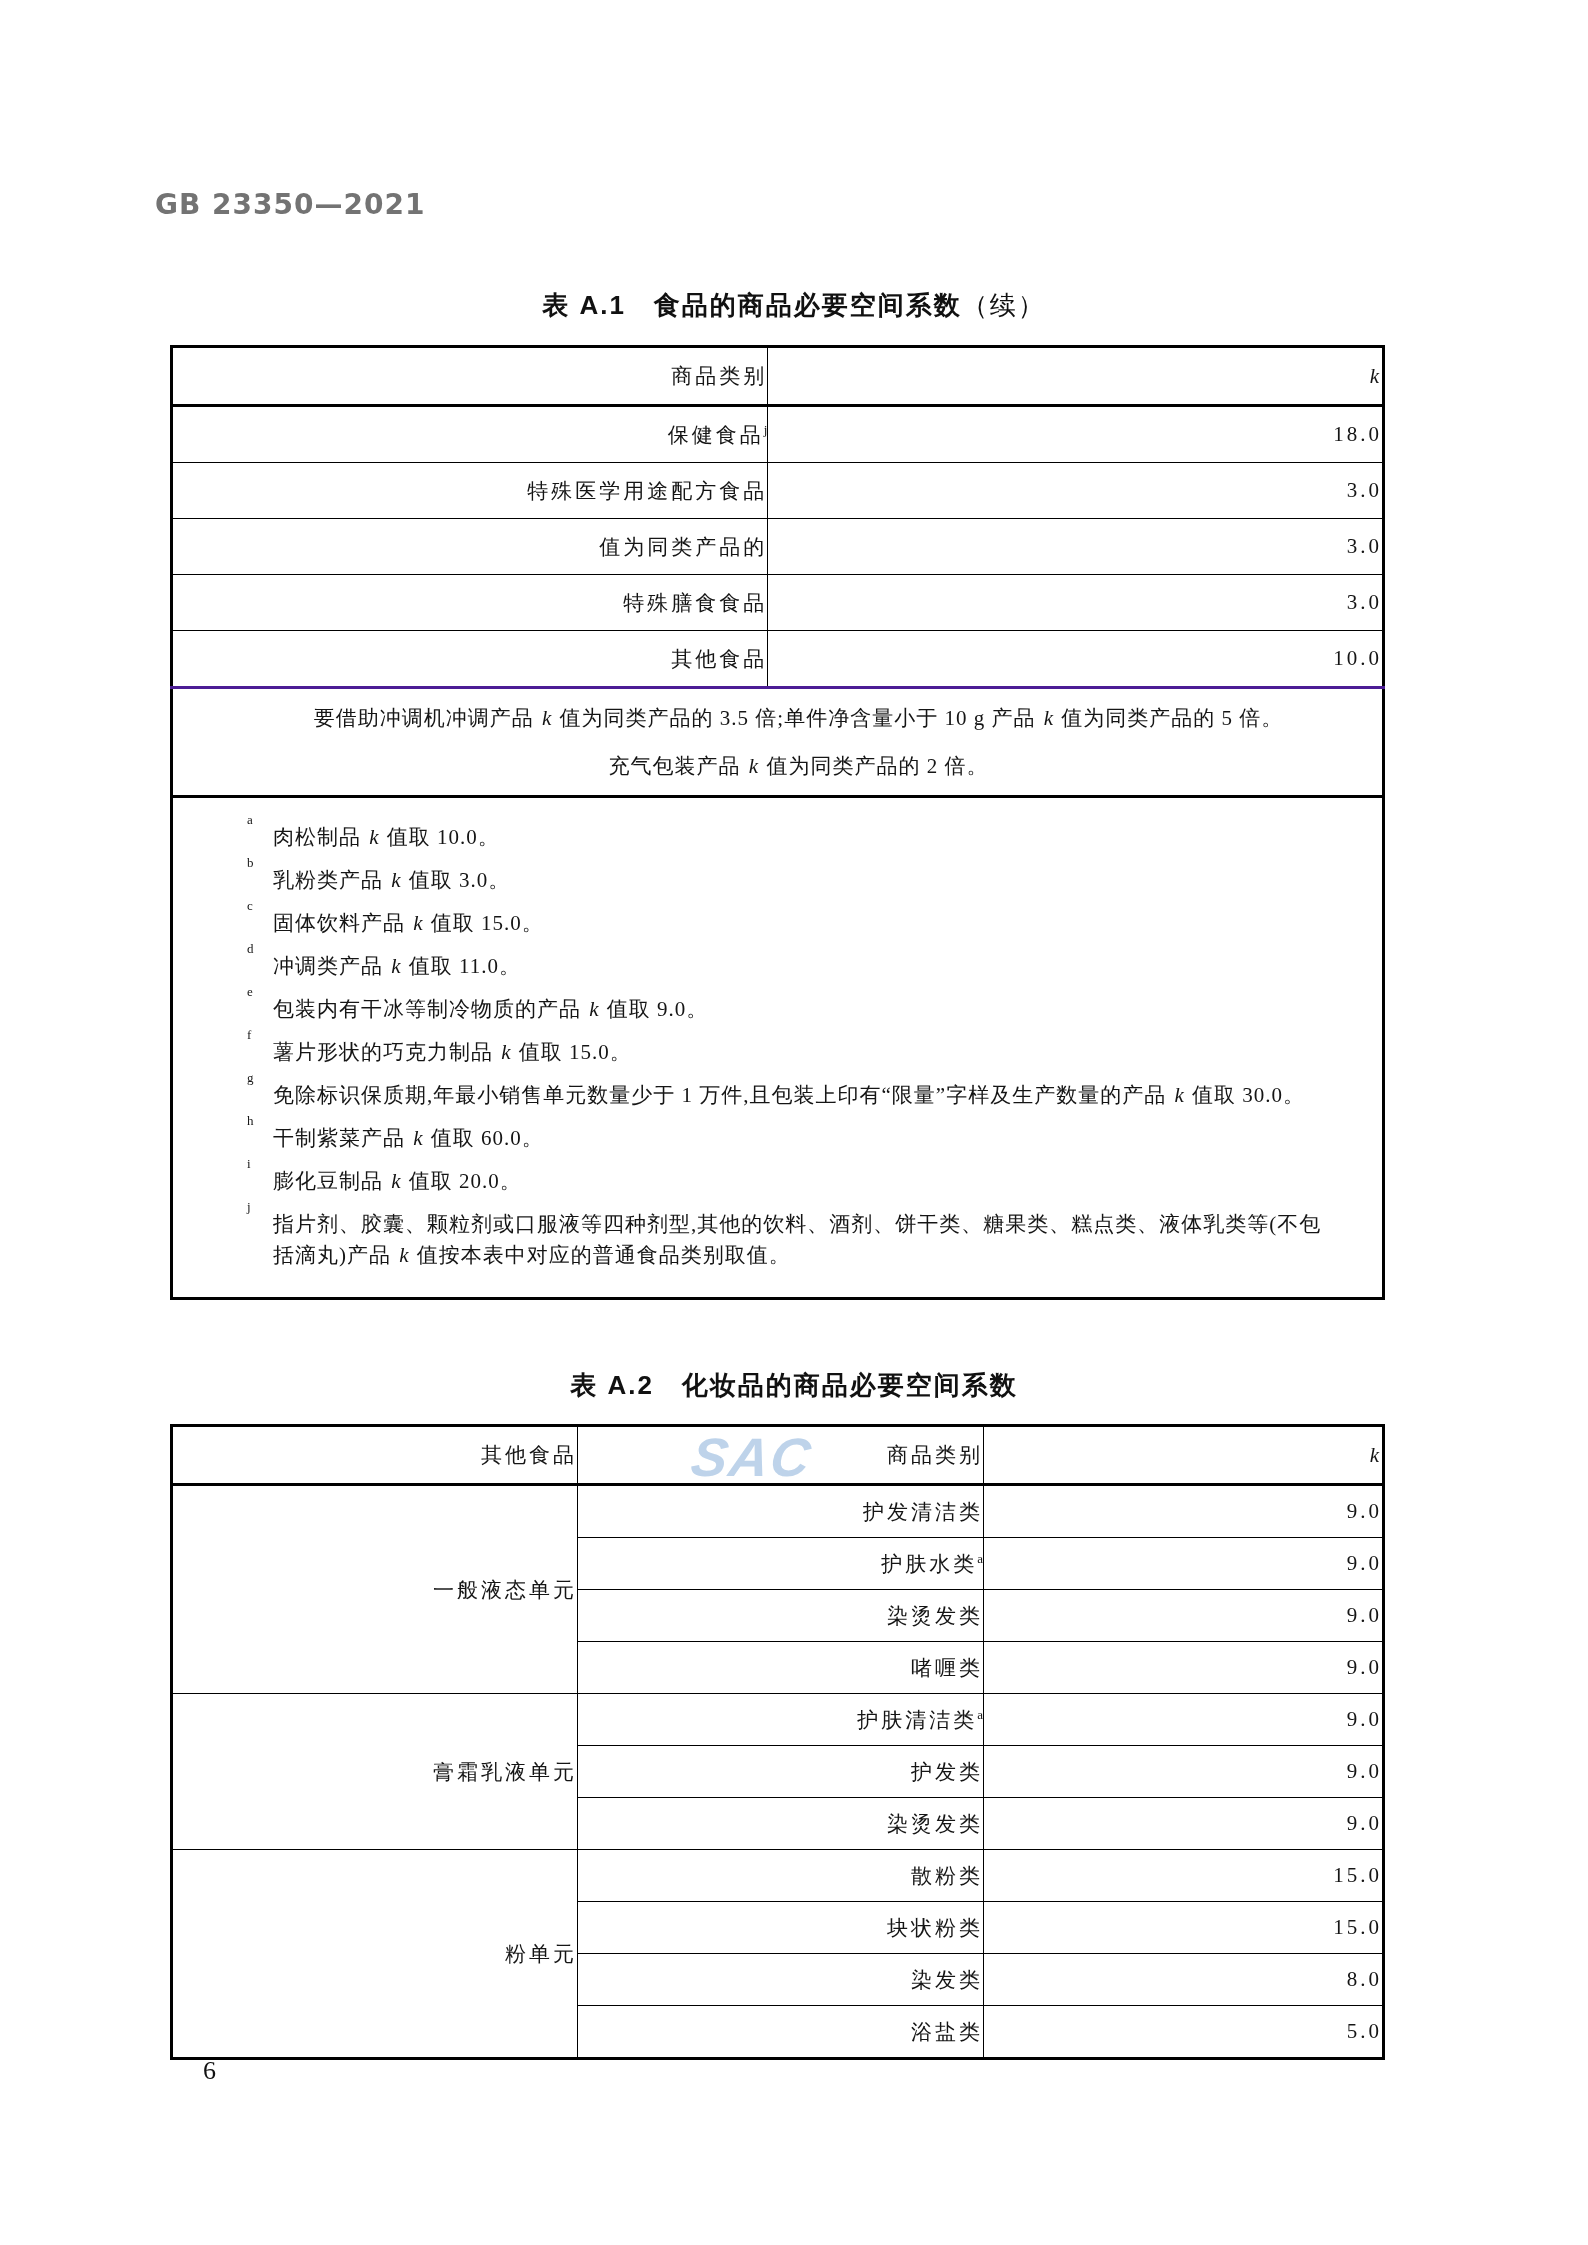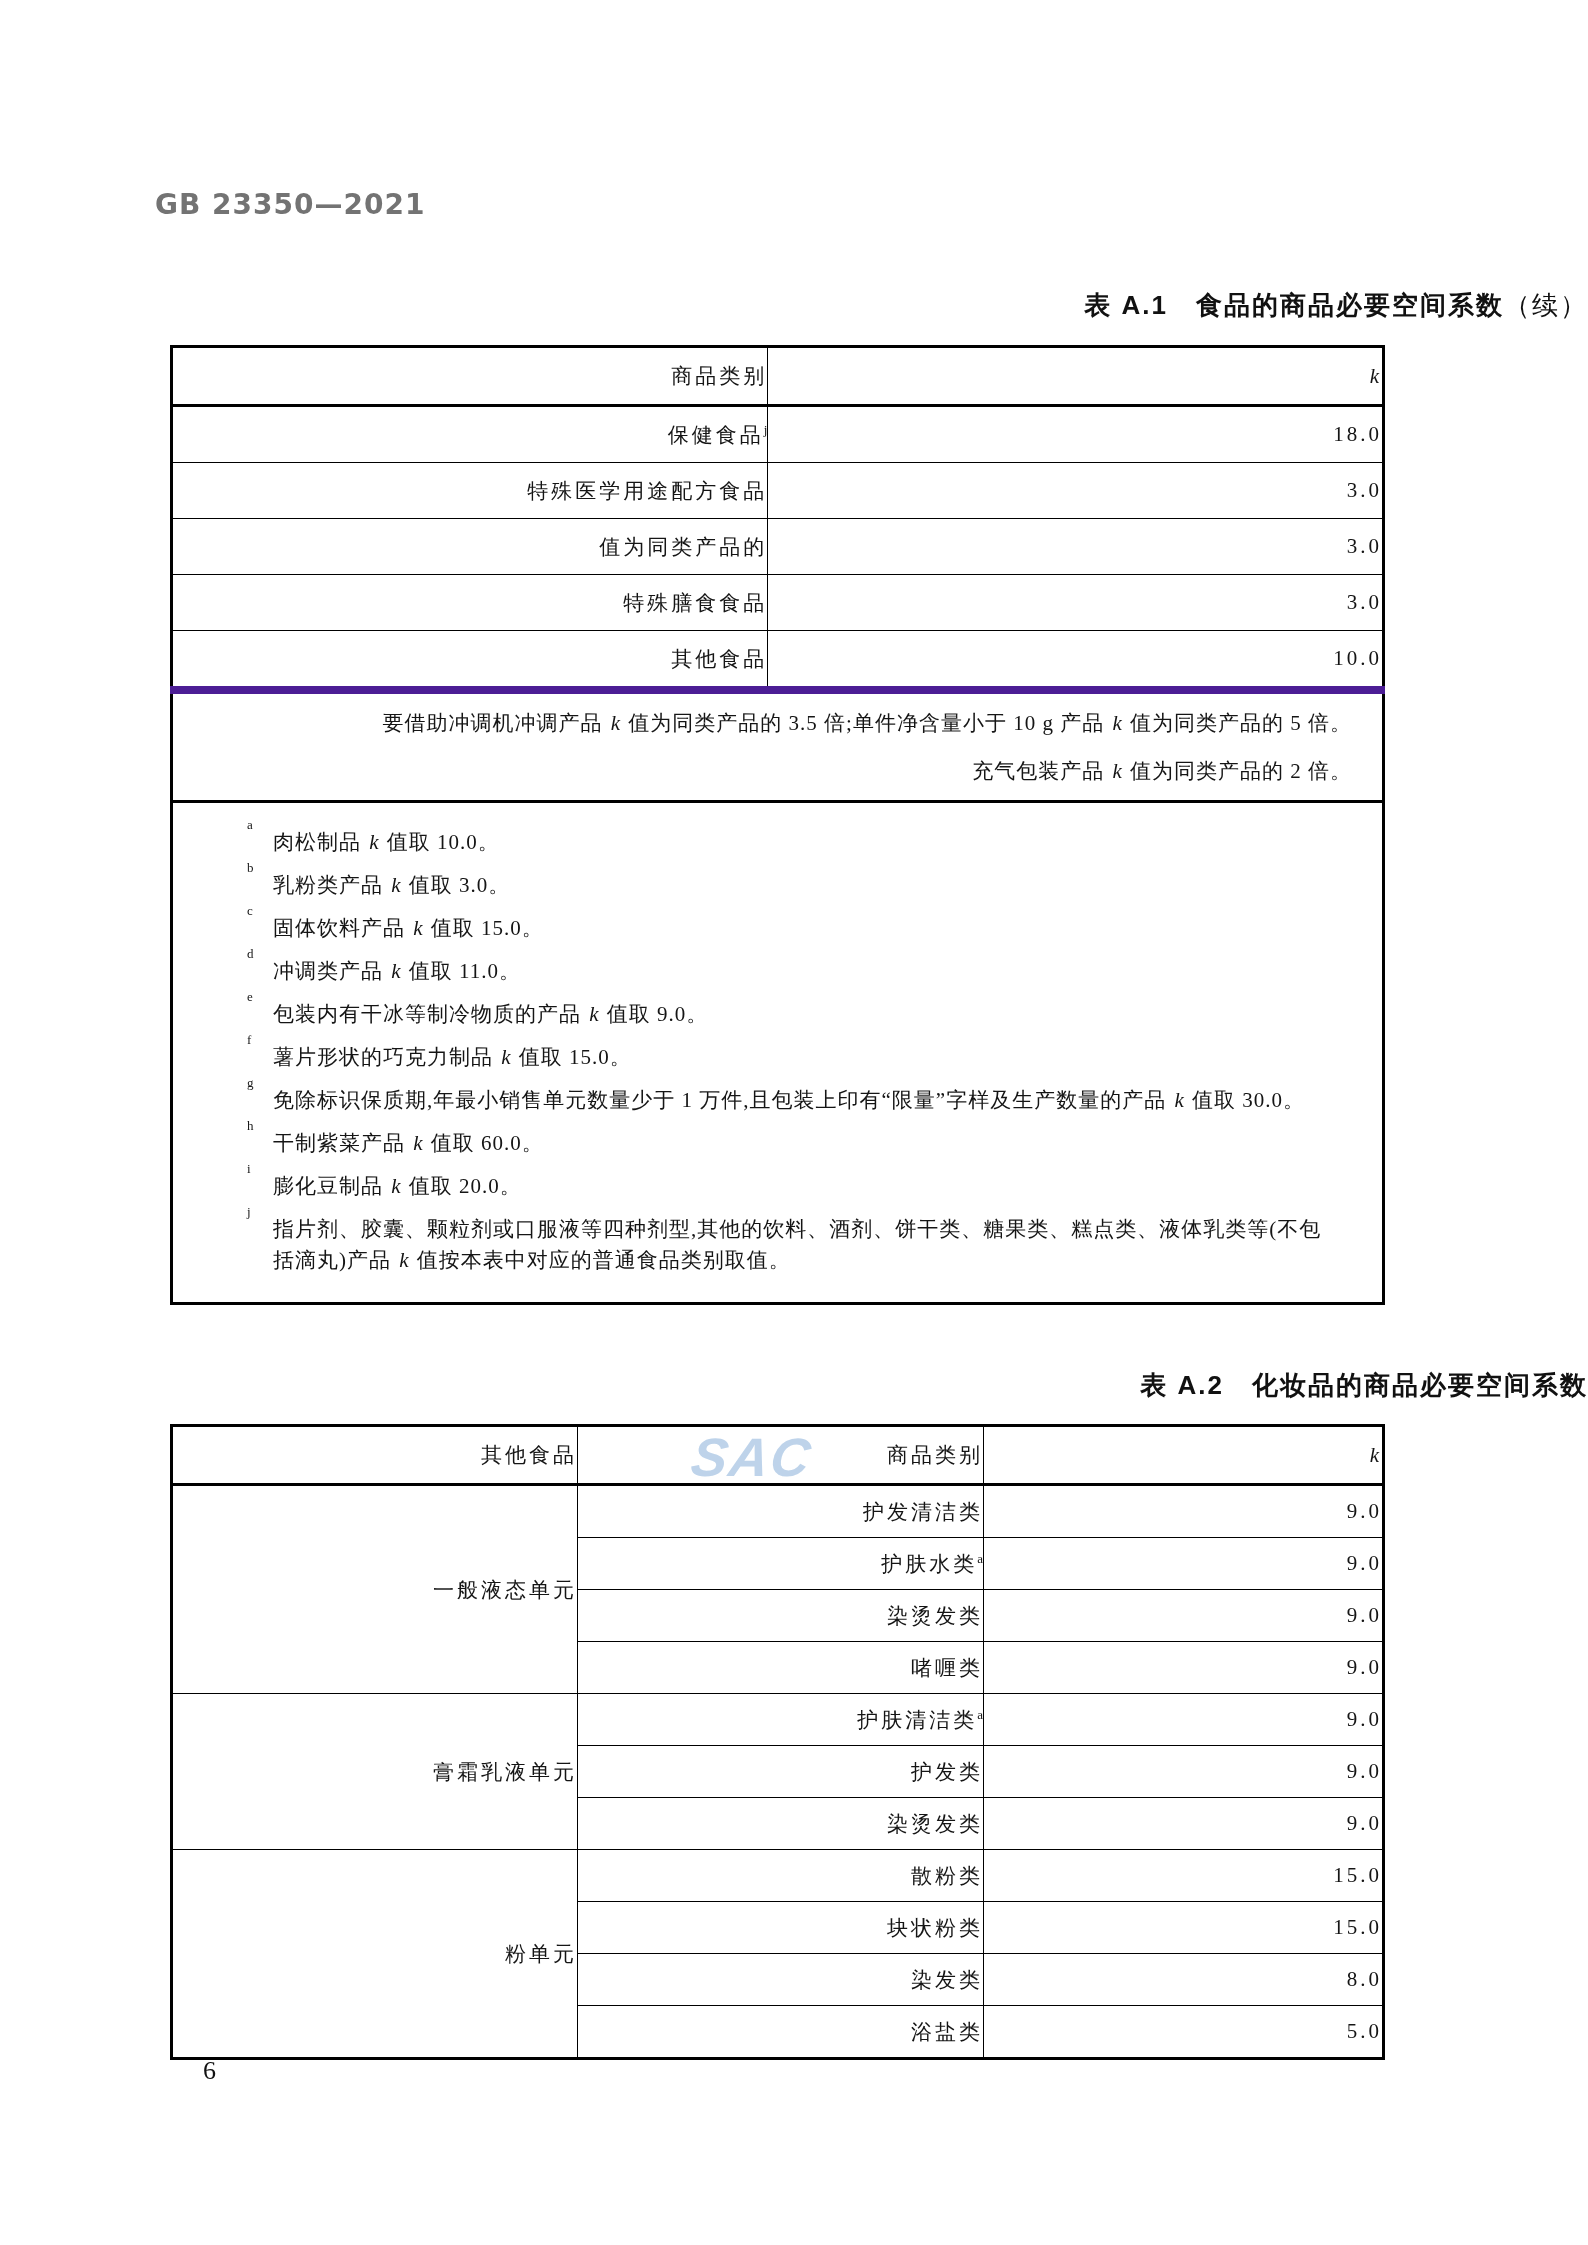--- a/index.html
+++ b/index.html
@@ -15,21 +15,21 @@
 
   .doc-header {
     position:absolute; left:155px; top:188px;
     font-family:"DejaVu Sans","Liberation Sans",sans-serif;
     font-weight:bold; font-size:28px; letter-spacing:1px;
     color:#737373;
   }
 
   .tbl-title {
     position:absolute; left:0; width:100%;
-    text-align:right;
+    text-align:center;
     font-family:"Liberation Sans","DejaVu Sans",sans-serif;
     font-weight:bold; font-size:26px; letter-spacing:2px;
     color:#111;
   }
   .tbl-title .title-suffix { font-weight:normal; }
   .t1 { top:288px; }
   .t2 { top:1368px; }
 
   table.gbtable {
     position:absolute; left:170px; width:1215px;
@@ -49,23 +49,23 @@
   table.gbtable { border:3px solid #000; }
   .gbtable thead th { height:56px; border-bottom:3px solid #000; }
   .a1 tbody tr.datarow td { height:55px; }
   .a2 tbody td { height:51px; }
 
   .kh { font-style:italic; font-family:"Liberation Serif",serif; font-size:22px; letter-spacing:0; }
   .num { letter-spacing:1px; }
   sup { font-size:13px; letter-spacing:0; vertical-align:super; line-height:0; }
 
   td.notecell {
-    height:98px; text-align:right; vertical-align:middle;
+    height:98px; text-align:center; vertical-align:middle;
     padding:4px 30px 4px 72px; line-height:48px;
-    letter-spacing:1px; border-top:8px solid #4c1d95;
+    letter-spacing:1px; border-top:3px solid #4c1d95;
   }
   td.footcell {
     text-align:left; vertical-align:top;
     padding:24px 40px 14px 66px;
     border-top:3px solid #000;
   }
   .fn { position:relative; padding-left:34px; line-height:31px; margin-bottom:12px; letter-spacing:1px; }
   .fn > sup { position:absolute; left:8px; top:-2px; }
   .mk { font-style:italic; font-family:"Liberation Serif",serif; letter-spacing:0; padding:0 2px; }
 

